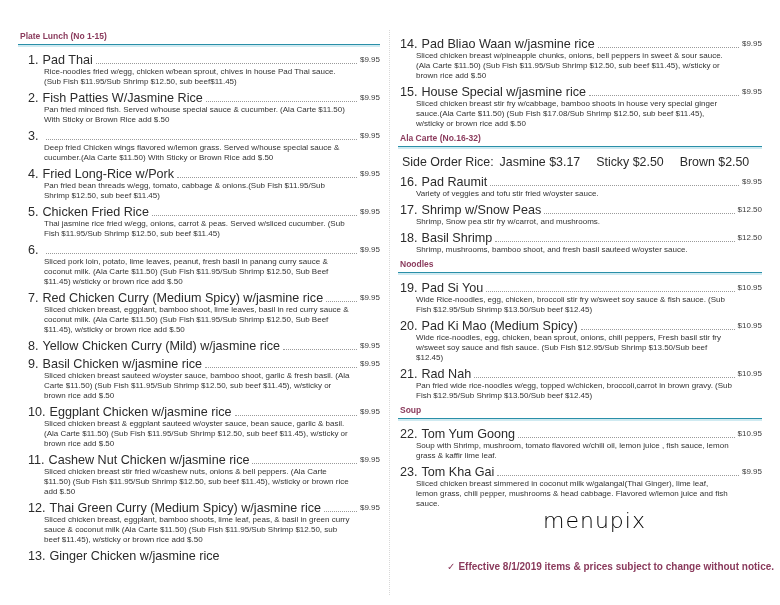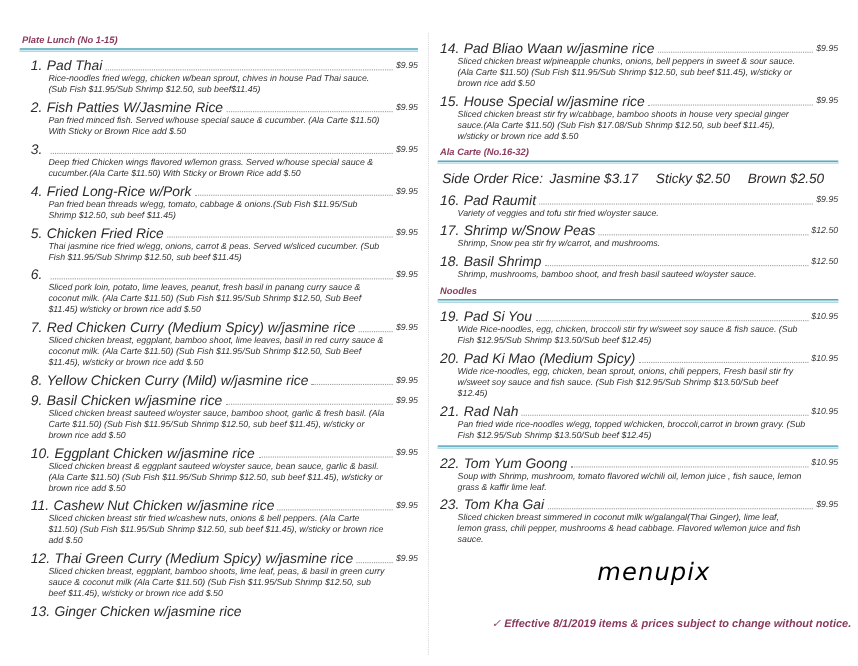--- a/index.html
+++ b/index.html
@@ -1,19 +1,19 @@
 <!DOCTYPE html>
 <html><head>
   <meta charset="utf-8">
   <style>
     * { box-sizing: border-box; margin: 0; padding: 0; }
     html, body { width: 780px; height: 605px; background: #ffffff; overflow: hidden; }
     body { font-family: "Liberation Sans", sans-serif; color: #2b2b2b; position: relative; }
 
-    .page { position: absolute; left: 0; top: 0; width: 780px; height: 605px; font-style: italic; }
+    .page { position: absolute; left: 0; top: 0; width: 780px; height: 605px; }
 
     .col { position: absolute; top: 0; }
     .col-left { left: 18px; width: 362px; top: 31px; }
     .col-right { left: 398px; width: 364px; top: 37px; }
 
     .col-divider {
       position: absolute; left: 389px; top: 30px; width: 0; height: 565px;
       border-left: 1px dotted #d8d8d8;
     }
 
@@ -265,20 +265,21 @@
     <div class="item">
       <div class="item-head">
           <span class="item-num">21.</span>
           <span class="item-name">Rad Nah</span>
           <span class="item-dots"></span>
           <span class="item-price">$10.95</span>
         </div>
       <div class="item-desc">Pan fried wide rice-noodles w/egg, topped w/chicken, broccoli,carrot in brown gravy. (Sub Fish $12.95/Sub Shrimp $13.50/Sub beef $12.45)</div>
     </div>
 
+    <div class="section-header">Soup</div>
     <div class="section-rule"></div>
 
     <div class="item">
       <div class="item-head">
           <span class="item-num">22.</span>
           <span class="item-name">Tom Yum Goong</span>
           <span class="item-dots"></span>
           <span class="item-price">$10.95</span>
         </div>
       <div class="item-desc">Soup with Shrimp, mushroom, tomato flavored w/chili oil, lemon juice , fish sauce, lemon grass &amp; kaffir lime leaf.</div>

